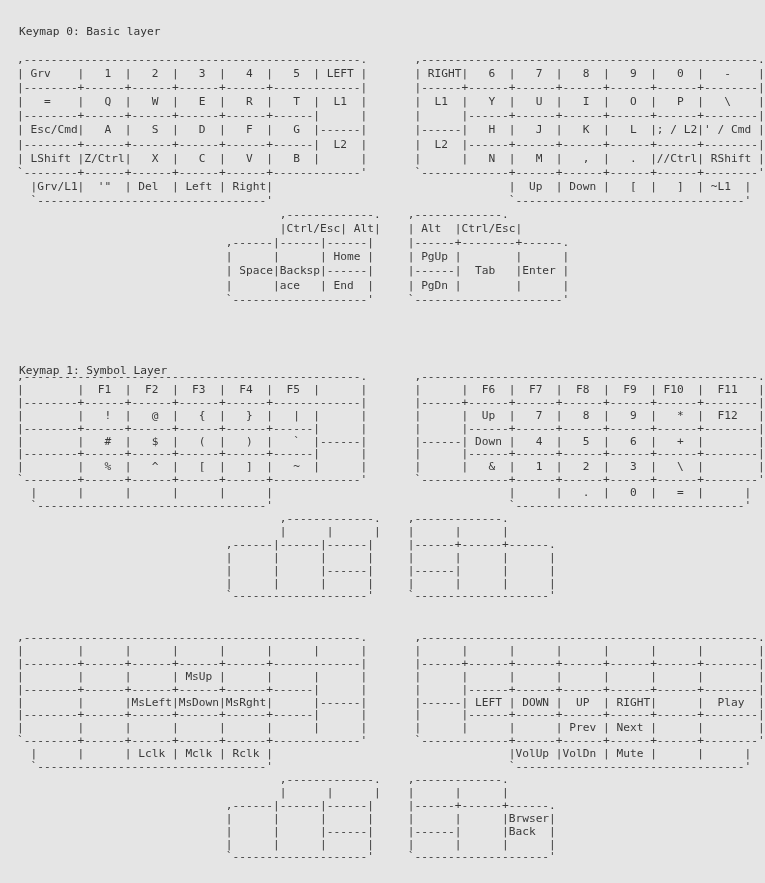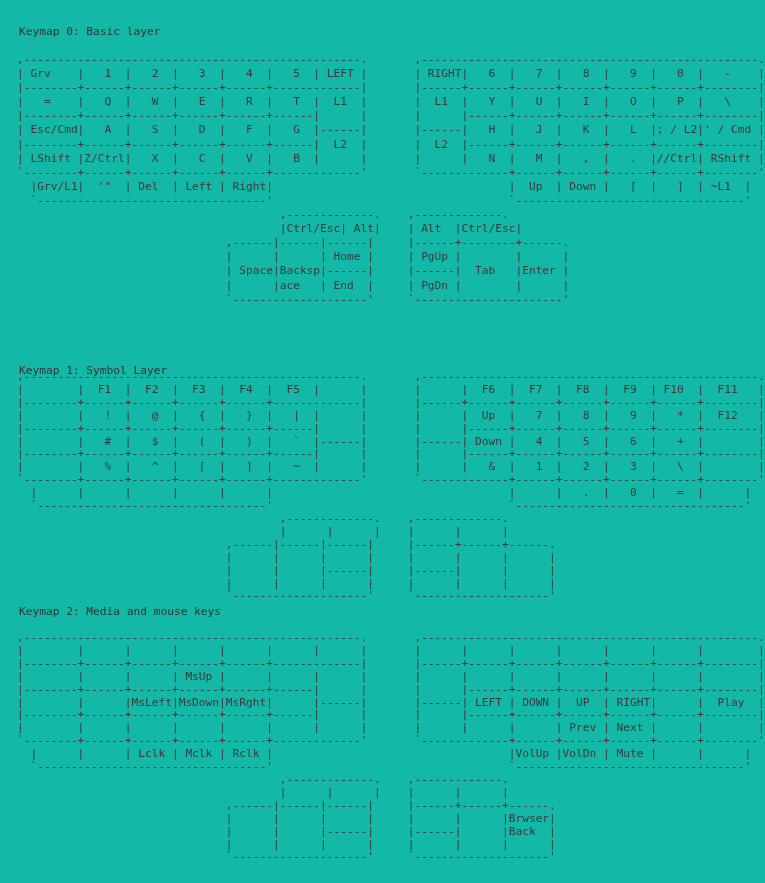--- a/index.html
+++ b/index.html
@@ -7,21 +7,21 @@
     padding: 0;
     background: #ffffff;
     width: 765px;
     height: 883px;
     overflow: hidden;
   }
   .page {
     position: relative;
     width: 765px;
     height: 883px;
-    background: #14b8a6;
+    background: #e5e5e5;
     font-family: "DejaVu Sans Mono", "Liberation Mono", monospace;
     color: #3a3a3a;
   }
   .km-title {
     position: absolute;
     left: 19px;
     font-size: 11.2px;
     line-height: 14px;
     white-space: pre;
     color: #333333;
@@ -81,21 +81,20 @@
   |      |      |      |      |      |                                   |      |   .  |   0  |   =  |      |
   `----------------------------------'                                   `----------------------------------'
                                        ,-------------.    ,-------------.
                                        |      |      |    |      |      |
                                ,------|------|------|     |------+------+------.
                                |      |      |      |     |      |      |      |
                                |      |      |------|     |------|      |      |
                                |      |      |      |     |      |      |      |
                                `--------------------'     `--------------------'</pre>
 
-  <div id="t2" class="km-title">Keymap 2: Media and mouse keys</div>
   <pre id="d2" class="km-diagram">,--------------------------------------------------.       ,--------------------------------------------------.
 |        |      |      |      |      |      |      |       |      |      |      |      |      |      |        |
 |--------+------+------+------+------+-------------|       |------+------+------+------+------+------+--------|
 |        |      |      | MsUp |      |      |      |       |      |      |      |      |      |      |        |
 |--------+------+------+------+------+------|      |       |      |------+------+------+------+------+--------|
 |        |      |MsLeft|MsDown|MsRght|      |------|       |------| LEFT | DOWN |  UP  | RIGHT|      |  Play  |
 |--------+------+------+------+------+------|      |       |      |------+------+------+------+------+--------|
 |        |      |      |      |      |      |      |       |      |      |      | Prev | Next |      |        |
 `--------+------+------+------+------+-------------'       `-------------+------+------+------+------+--------'
   |      |      | Lclk | Mclk | Rclk |                                   |VolUp |VolDn | Mute |      |      |

